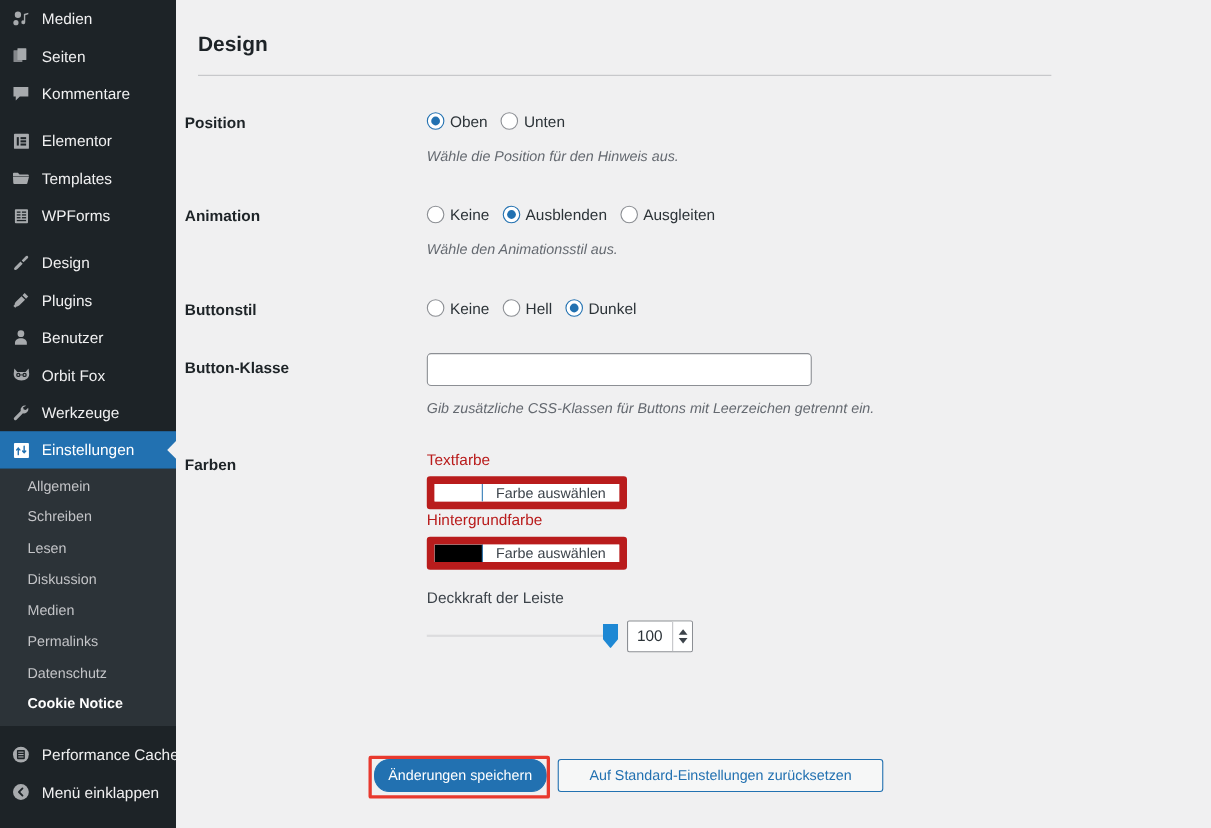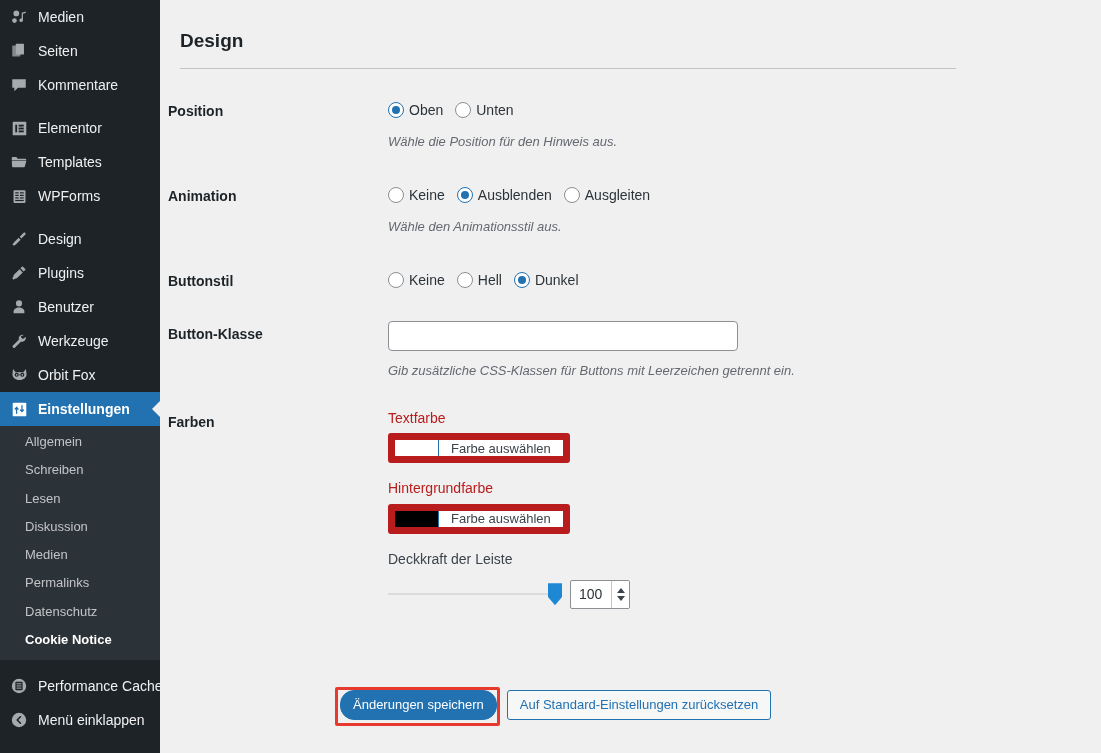--- a/index.html
+++ b/index.html
@@ -24,21 +24,21 @@
     color: #f0f0f1; cursor: pointer; position: relative;
   }
   .menu-item .mi-icon {
     width: 20px; height: 20px; flex: 0 0 20px;
     margin-right: 9px; display: flex; align-items: center; justify-content: center;
     color: #a7aaad;
   }
   .menu-item .mi-label { font-size: 14px; line-height: 1; color: #f0f0f1; white-space: nowrap; }
   .menu-item.active { background: #2271b1; }
   .menu-item.active .mi-icon { color: #fff; }
-  .menu-item.active .mi-label { color: #fff; font-weight: 700; }
+  .menu-item.active .mi-label { color: #fff; font-weight: 400; }
   .menu-item.active::after {
     content: ""; position: absolute; right: 0; top: 50%;
     transform: translateY(-50%);
     border-style: solid; border-width: 8px 8px 8px 0;
     border-color: transparent #f0f0f1 transparent transparent;
   }
   .menu-sep { height: 9px; }
 
   
   #submenu { background: #2c3338; padding: 2px 0 6px 0; }
@@ -96,21 +96,21 @@
     width: 350px; height: 30px;
     border: 1px solid #8c8f94; border-radius: 4px;
     background: #fff; outline: none;
     font-size: 14px; padding: 0 8px;
     font-family: "Liberation Sans", sans-serif;
     box-shadow: 0 0 0 transparent;
   }
 
   
   .color-label { font-size: 14px; color: #b91c1c; margin: 0 0 6px 0; line-height: 1.3; }
-  .color-label.second { margin-top: 16px; }
+  .color-label.second { }
   .color-picker {
     display: inline-flex; align-items: stretch;
     height: 30px; border: 7px solid #b91c1c;
     border-radius: 3px; overflow: hidden; background: #fff;
     cursor: pointer;
   }
   .color-swatch { width: 44px; border-right: 1px solid #2271b1; }
   .color-btn {
     display: flex; align-items: center; justify-content: center;
     padding: 0 12px; font-size: 13px; color: #3c434a;
@@ -153,21 +153,21 @@
   
   #submit-area { position: absolute; left: 180px; top: 690px; display: flex; align-items: center; }
   .btn-primary {
     background: #2271b1; border: 1px solid #2271b1; color: #fff;
     font-size: 13px; height: 30px; padding: 0 12px;
     border-radius: 14px; cursor: pointer; line-height: 28px;
     font-family: "Liberation Sans", sans-serif;
   }
   .btn-secondary {
     background: #f6f7f7; border: 1px solid #2271b1; color: #2271b1;
-    font-size: 13px; height: 30px; padding: 0 12px;
+    font-size: 13px; height: 30px; padding: 0 28px;
     border-radius: 3px; cursor: pointer; margin-left: 10px; line-height: 28px;
     font-family: "Liberation Sans", sans-serif;
   }
   #save-highlight {
     position: absolute; left: 175px; top: 687px;
     width: 165px; height: 39px;
     border: 3px solid #e8392e; border-radius: 2px;
     pointer-events: none;
   }
   svg { display: block; }
@@ -278,39 +278,39 @@
         <svg width="18" height="18" viewBox="0 0 20 20" fill="currentColor">
           <circle cx="10" cy="6" r="3.4"></circle>
           <path d="M10 10.5c-3.4 0-6 2-6 4.6V17h12v-1.9c0-2.6-2.6-4.6-6-4.6z"></path>
         </svg>
       </span>
       <span class="mi-label">Benutzer</span>
     </div>
 
     <div class="menu-item">
       <span class="mi-icon">
-        <svg width="18" height="18" viewBox="0 0 20 20" fill="currentColor">
-          <path d="M15.4 3.2a4.4 4.4 0 0 0-5.6 5.3L3.3 15a1.6 1.6 0 1 0 2.3 2.3l6.5-6.5a4.4 4.4 0 0 0 5.3-5.6l-2.4 2.4-2.2-.6-.6-2.2z"></path>
-        </svg>
-      </span>
-      <span class="mi-label">Werkzeuge</span>
-    </div>
-
-    <div class="menu-item">
-      <span class="mi-icon">
         <svg width="19" height="19" viewBox="0 0 20 20" fill="currentColor">
           <path d="M3 3.5 4.6 7 3 3.5zM3.2 3.2 6 6.6h8L16.8 3.2l.6 5.1c.3 3.4-2.8 6.4-7.4 6.4S2.3 11.7 2.6 8.3z"></path>
           <circle cx="7" cy="9.3" r="2.1" fill="#1d2327"></circle>
           <circle cx="13" cy="9.3" r="2.1" fill="#1d2327"></circle>
           <circle cx="7" cy="9.3" r="0.9" fill="currentColor"></circle>
           <circle cx="13" cy="9.3" r="0.9" fill="currentColor"></circle>
           <rect x="8.8" y="8.9" width="2.4" height="0.8" fill="#1d2327"></rect>
         </svg>
       </span>
       <span class="mi-label">Orbit Fox</span>
+    </div>
+
+    <div class="menu-item">
+      <span class="mi-icon">
+        <svg width="18" height="18" viewBox="0 0 20 20" fill="currentColor">
+          <path d="M15.4 3.2a4.4 4.4 0 0 0-5.6 5.3L3.3 15a1.6 1.6 0 1 0 2.3 2.3l6.5-6.5a4.4 4.4 0 0 0 5.3-5.6l-2.4 2.4-2.2-.6-.6-2.2z"></path>
+        </svg>
+      </span>
+      <span class="mi-label">Werkzeuge</span>
     </div>
 
     <div class="menu-item active">
       <span class="mi-icon">
         <svg width="17" height="17" viewBox="0 0 20 20" fill="none">
           <rect x="2" y="2" width="16" height="16" rx="1" fill="#ffffff"></rect>
           <path d="M6.6 14.5V7.5M6.6 7.5 4.9 9.4M6.6 7.5l1.7 1.9" stroke="#2271b1" stroke-width="1.5" stroke-linecap="round"></path>
           <path d="M12.9 5.5v7M12.9 12.5l1.7-1.9M12.9 12.5l-1.7-1.9" stroke="#2271b1" stroke-width="1.5" stroke-linecap="round"></path>
         </svg>
       </span>

